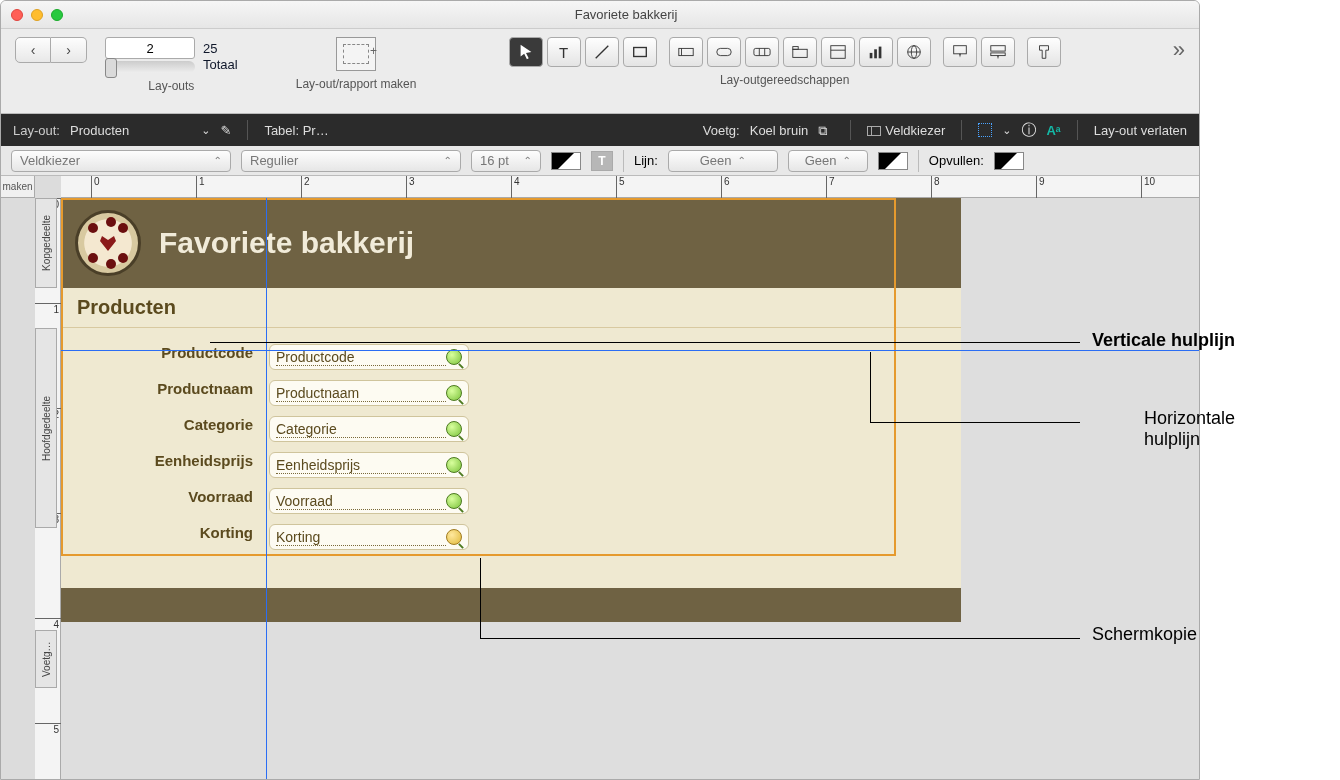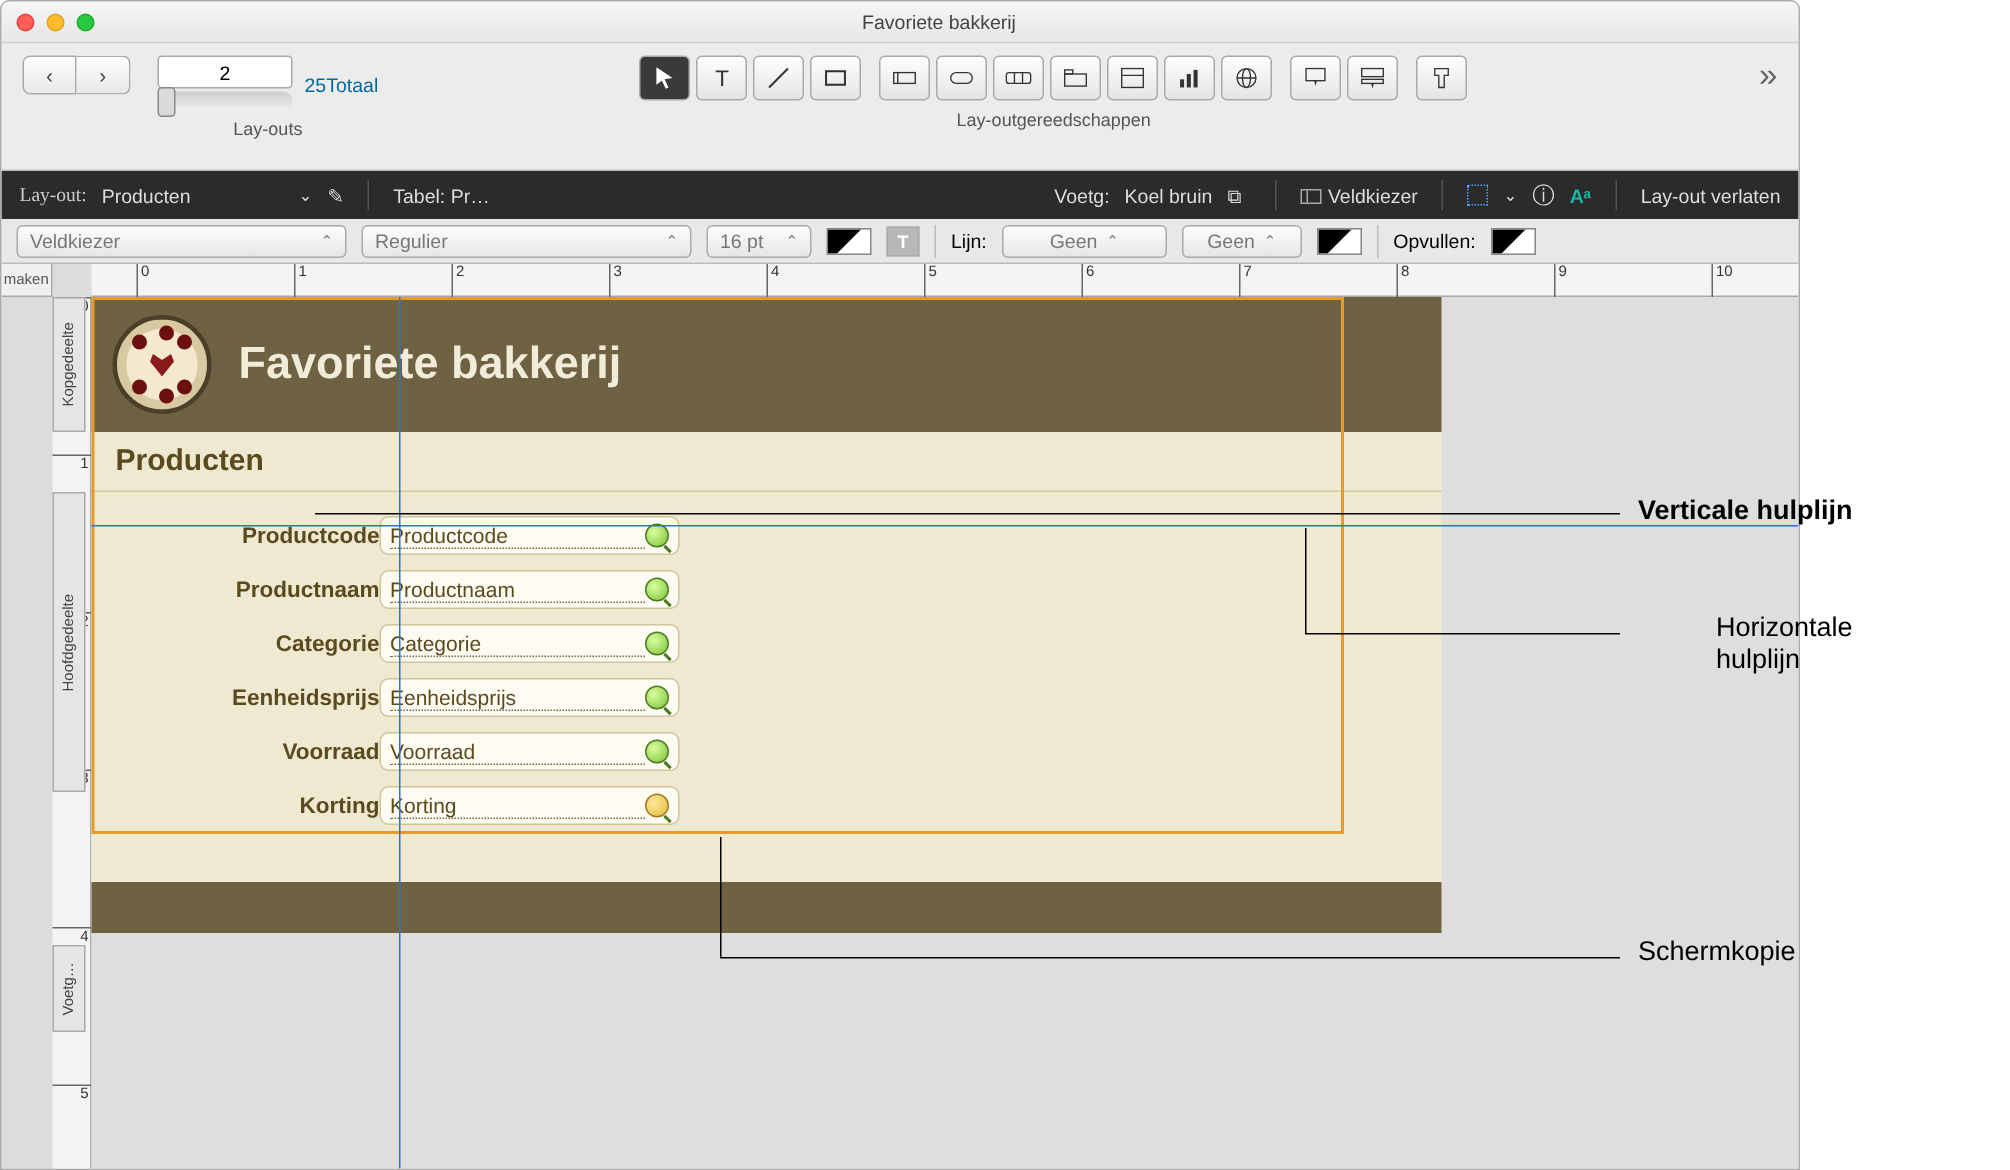--- a/index.html
+++ b/index.html
@@ -18,38 +18,38 @@
 .nav-btns{display:flex;}
 .nav-btn{width:36px;height:26px;background:linear-gradient(#fdfdfd,#e8e8e8);border:1px solid #aaa;display:flex;align-items:center;justify-content:center;font-size:14px;color:#444;}
 .nav-btn:first-child{border-radius:5px 0 0 5px;} .nav-btn:last-child{border-radius:0 5px 5px 0;border-left:none;}
 
 .layout-group{display:flex;flex-direction:column;align-items:center;}
 .layout-inner{display:flex;align-items:center;gap:8px;}
 .layout-num-box{display:flex;flex-direction:column;align-items:center;}
 .layout-num{width:90px;height:22px;background:#fff;border:1px solid #aaa;border-radius:3px;text-align:center;font-size:13px;line-height:22px;}
 .layout-slider{width:90px;height:12px;background:linear-gradient(#ccc,#eee);border-radius:6px;margin-top:2px;position:relative;}
 .layout-slider::after{content:"";position:absolute;left:0;top:-3px;width:10px;height:18px;background:#dadada;border:1px solid #888;border-radius:3px;}
-.total-group{display:flex;flex-direction:row;font-size:13px;color:#0369a1;line-height:1.2;padding-top:4px;align-items:center;}
+.total-group{display:flex;flex-direction:column;font-size:13px;color:#0f172a;line-height:1.2;padding-top:4px;}
 .tb-label{font-size:12px;color:#555;margin-top:6px;}
 
 .report-group{display:flex;flex-direction:column;align-items:center;margin-left:40px;}
 .report-icon{width:40px;height:34px;border:1px solid #999;background:#f4f4f4;position:relative;}
 .report-icon::before{content:"";position:absolute;left:6px;right:6px;top:6px;bottom:6px;border:1px dashed #888;}
 .report-icon::after{content:"+";position:absolute;right:-2px;top:6px;font-size:12px;color:#666;}
 
 .tools-group{display:flex;flex-direction:column;align-items:center;margin-left:auto;margin-right:auto;}
 .tools-row{display:flex;gap:4px;align-items:center;}
 .tool{width:34px;height:30px;background:linear-gradient(#fefefe,#e4e4e4);border:1px solid #aaa;border-radius:4px;display:flex;align-items:center;justify-content:center;font-size:15px;color:#333;}
 .tool.sel{background:#3a3a3a;color:#fff;}
 .tool svg{width:18px;height:18px;}
 .tool-sep{width:4px;}
 .more{margin-left:20px;font-size:22px;color:#666;}
 
 .layoutbar{height:32px;background:#2b2b2b;display:flex;align-items:center;color:#ddd;font-size:13px;padding:0 12px;gap:10px;}
-.layoutbar .lbl{color:#ccc;font-family:Liberation Serif, serif;}
+.layoutbar .lbl{color:#ccc;}
 .lb-dd{display:flex;align-items:center;gap:6px;}
 .lb-sep{width:1px;height:20px;background:#555;margin:0 6px;}
 .lb-chev{font-size:11px;}
 .lb-pencil{font-size:13px;}
 .lb-icon{width:16px;height:14px;border:1px solid #888;display:inline-block;}
 .dotted-box{width:14px;height:14px;border:1px dotted #4aa3ff;display:inline-block;}
 .Aa{color:#14b8a6;font-weight:bold;}
 
 .formatbar{height:30px;background:#e8e8e8;border-bottom:1px solid #bbb;display:flex;align-items:center;padding:0 10px;gap:10px;font-size:13px;}
 .pill{height:22px;background:linear-gradient(#fdfdfd,#e6e6e6);border:1px solid #aaa;border-radius:4px;display:flex;align-items:center;justify-content:space-between;padding:0 8px;color:#777;}
@@ -69,21 +69,21 @@
 .canvas{position:absolute;left:60px;top:22px;right:0;bottom:0;background:#dedede;}
 .layout-area{position:absolute;left:0;top:0;width:900px;background:#f0ead6;}
 .header-part{height:90px;background:#6f6243;display:flex;align-items:center;padding-left:14px;gap:18px;}
 .logo{width:66px;height:66px;border-radius:50%;background:radial-gradient(circle,#f4e8d0 55%,#d8c9a0 57%);border:3px solid #4a3f28;position:relative;display:flex;align-items:center;justify-content:center;}
 .logo-heart{width:20px;height:20px;background:#8b1a1a;clip-path:polygon(50% 90%,10% 40%,20% 15%,50% 35%,80% 15%,90% 40%);}
 .logo-berry{position:absolute;width:10px;height:10px;border-radius:50%;background:#6b0f0f;}
 .header-part h1{color:#f1ebd9;font-size:30px;font-weight:bold;}
 .subheader{height:40px;background:#efe9d1;border-bottom:1px solid #d8c9a0;padding-left:16px;display:flex;align-items:center;}
 .subheader h2{color:#5b4a1e;font-size:20px;font-weight:bold;}
 .body-part{background:#efe9d1;padding:16px 12px 28px;}
-.field-row{display:flex;align-items:center;gap:0;margin-bottom:10px;}
+.field-row{display:flex;align-items:flex-start;gap:16px;margin-bottom:10px;}
 .field-label{width:180px;text-align:right;color:#5b4a1e;font-weight:bold;font-size:15px;}
 .field-box{width:200px;height:26px;background:#fdfbf2;border:1px solid #cfc49c;border-radius:6px;display:flex;align-items:center;padding:0 6px;position:relative;}
 .field-box span{flex:1;border-bottom:1px dotted #7a6a3a;font-size:14px;color:#5b4a1e;}
 .mag{width:16px;height:16px;border-radius:50%;background:radial-gradient(circle at 35% 35%,#d9ff9e,#7ac23a);border:1px solid #4c7a1f;position:relative;}
 .mag::after{content:"";position:absolute;right:-3px;bottom:-3px;width:6px;height:2px;background:#4c7a1f;transform:rotate(45deg);}
 .mag.y{background:radial-gradient(circle at 35% 35%,#ffe89e,#e0b93a);border-color:#a07a1f;}
 .footer-part{height:34px;background:#6f6243;}
 
 .sel-box{position:absolute;border:2px solid #e59a2e;pointer-events:none;}
 .blue-h{position:absolute;left:0;right:0;height:0;border-top:1.5px solid #2a6df4;pointer-events:none;}
@@ -123,20 +123,24 @@
           <div class="layout-slider"></div>
         </div>
         <div class="total-group">
           <span>25</span>
           <span>Totaal</span>
         </div>
       </div>
       <div class="tb-label">Lay-outs</div>
     </div>
 
+    <div class="report-group">
+      <div class="report-icon"></div>
+      <div class="tb-label">Lay-out/rapport maken</div>
+    </div>
 
     <div class="tools-group">
       <div class="tools-row">
         <div class="tool sel">
             <svg viewBox="0 0 20 20">
               <path d="M4 2 L16 10 L10 11 L13 17 L11 18 L8 12 L4 15 Z" fill="#fff"></path>
             </svg>
           </div>
         <div class="tool">T</div>
         <div class="tool">

